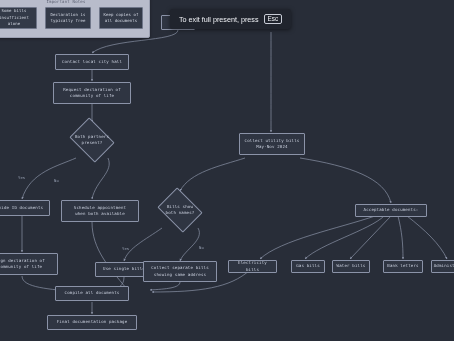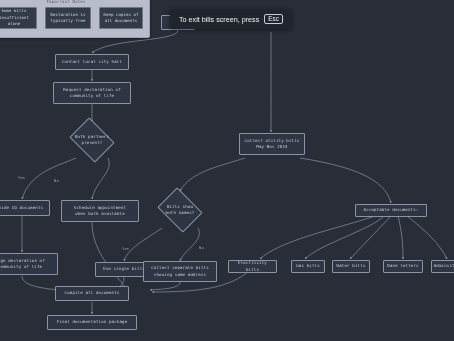--- a/index.html
+++ b/index.html
@@ -228,17 +228,17 @@
     <div id="notes-title">Important Notes</div>
     <div class="note-box" id="note-0">Some bills
 insufficient alone</div>
     <div class="note-box" id="note-1">Declaration is
 typically free</div>
     <div class="note-box" id="note-2">Keep copies of
 all documents</div>
   </div>
 
   <div id="fs-toast">
-    <span>To exit bills screen, press</span>
+    <span>To exit full present, press</span>
     <span id="esc-key">Esc</span>
   </div>
 
 </div>
 
 </body></html>

